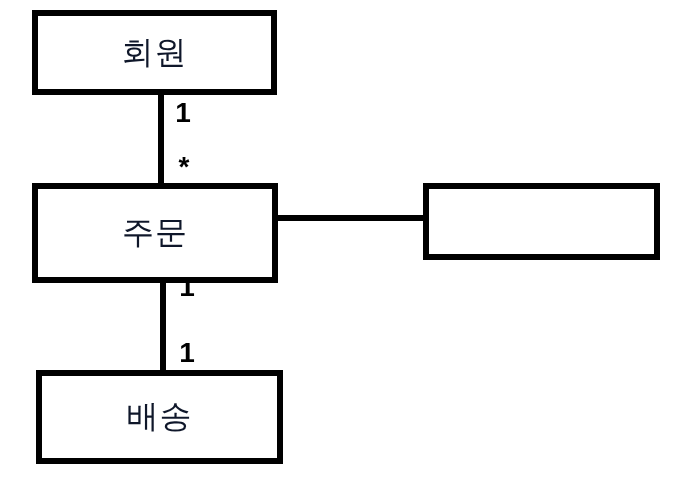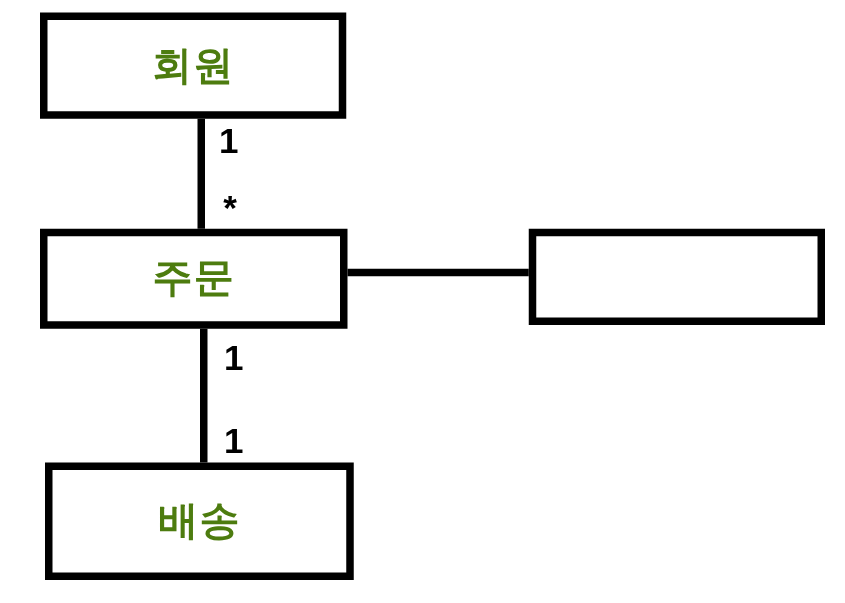--- a/index.html
+++ b/index.html
@@ -16,27 +16,27 @@
     height: 482px;
     background: #ffffff;
   }
   .node {
     position: absolute;
     border: 6px solid #000000;
     background: #ffffff;
     display: flex;
     align-items: center;
     justify-content: center;
-    font-weight: bold;
+    font-weight: normal;
     font-size: 32px;
-    color: #4d7c0f;
+    color: #0f172a;
     letter-spacing: 1px;
   }
   .node-member   { left: 32px;  top: 10px;  width: 245px; height: 85px; }
-  .node-order    { left: 32px;  top: 183px; width: 246px; height: 80px; }
+  .node-order    { left: 32px;  top: 183px; width: 246px; height: 100px; }
   .node-empty    { left: 423px; top: 183px; width: 237px; height: 77px; }
   .node-delivery { left: 36px;  top: 370px; width: 247px; height: 94px; }
   .edge {
     position: absolute;
     background: #000000;
   }
   .edge-member-order   { left: 158px; top: 94px;  width: 6px;   height: 90px; }
   .edge-order-delivery { left: 160px; top: 262px; width: 6px;   height: 110px; }
   .edge-order-empty    { left: 277px; top: 215px; width: 147px; height: 6px; }
   .mult {

